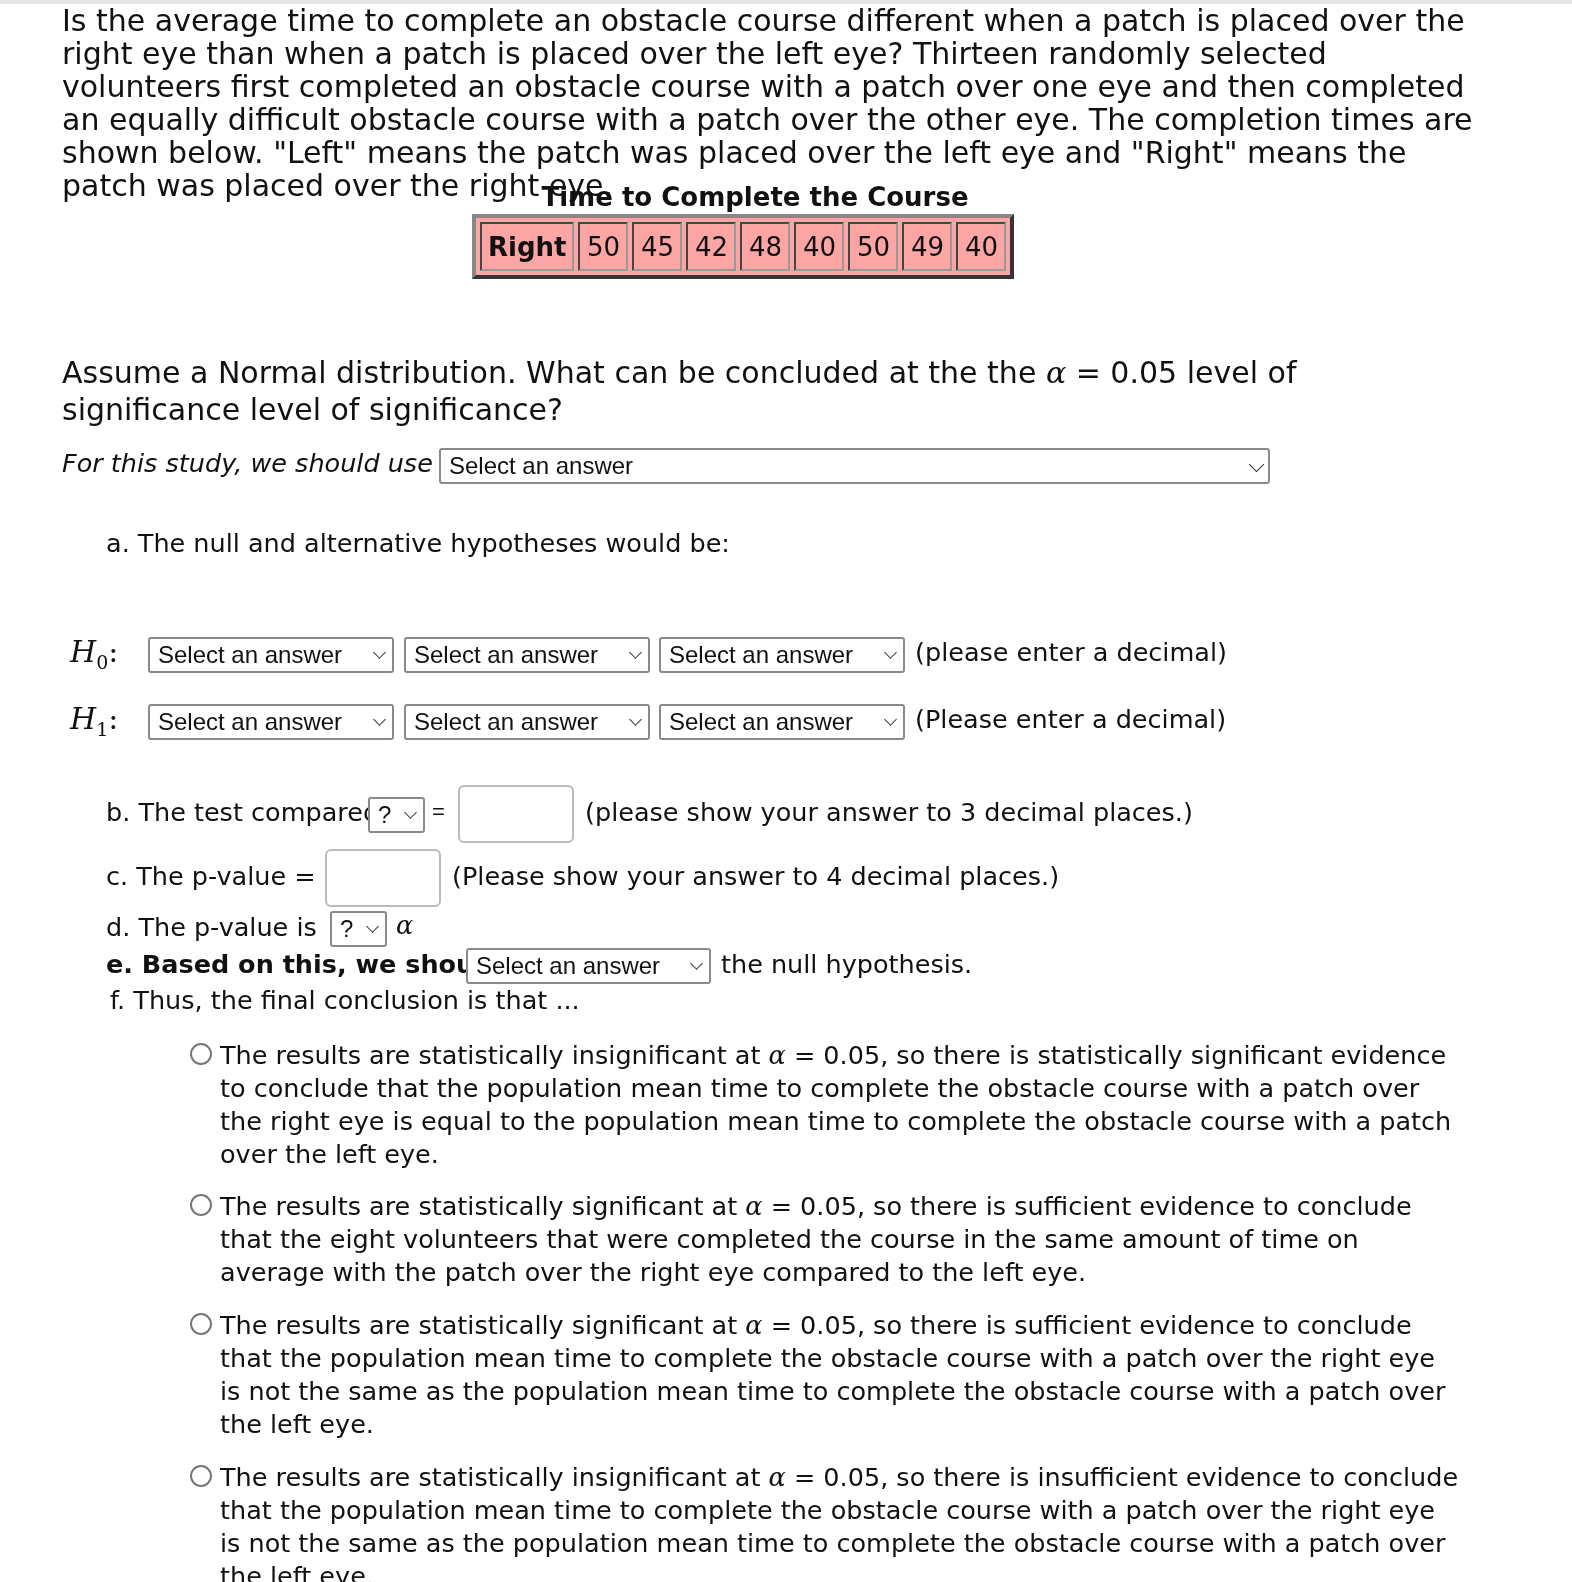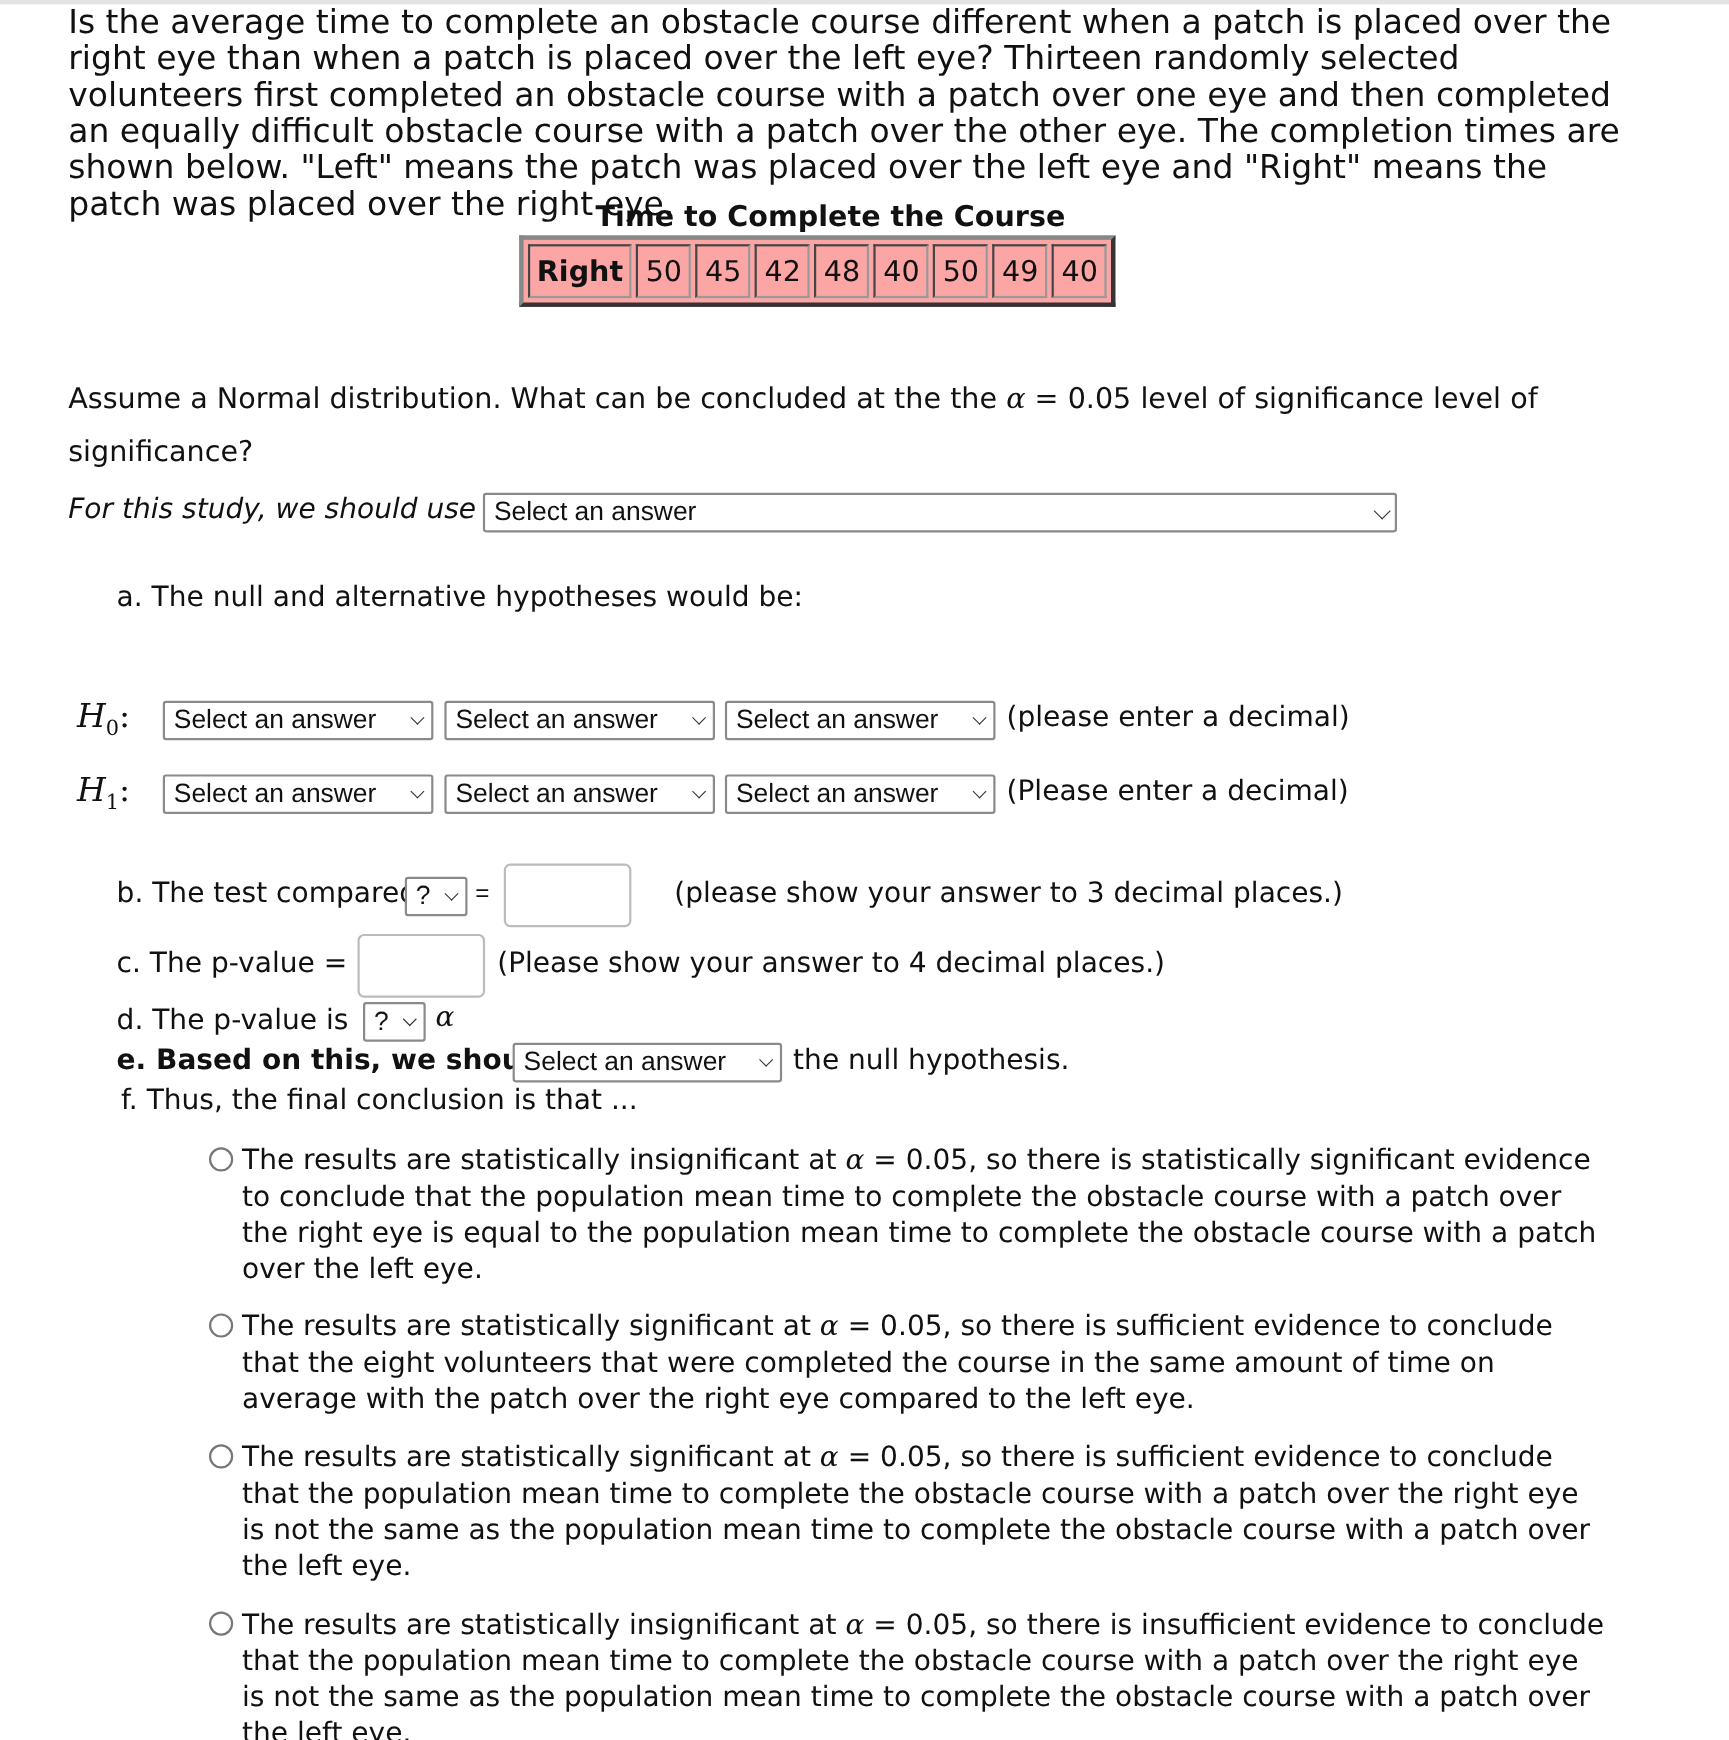--- a/index.html
+++ b/index.html
@@ -14,21 +14,21 @@
   table.data {
     position: absolute; left: 472px; top: 214px;
     border: 4px outset #888; border-collapse: separate; border-spacing: 4px;
     background: #fca5a5;
   }
   table.data td {
     border: 2px inset #999; height: 45px; text-align: center; font-size: 26px; padding: 0 6px;
   }
   table.data td.head { font-weight: bold; width: 72px; }
   table.data td.val { width: 34px; }
-  .assume { left: 62px; top: 339px; width: 1400px; line-height: 48px; font-size: 26px; }
+  .assume { left: 62px; top: 354px; width: 1400px; line-height: 37px; font-size: 30px; }
   .alpha { font-family: "DejaVu Serif", serif; font-style: italic; }
   .select {
     position: absolute; box-sizing: border-box; border: 2px solid #8a8a8a; border-radius: 3px;
     background: #fff; font-family: "Liberation Sans", sans-serif; font-size: 24px; color: #111;
     padding-left: 8px; line-height: 32px; height: 36px; white-space: nowrap;
   }
   .select .chev {
     position: absolute; right: 6px; top: 9px; width: 10px; height: 10px;
     border-right: 1.5px solid #333; border-bottom: 1.5px solid #333; transform: rotate(45deg);
   }
@@ -87,21 +87,21 @@
 <div class="hyp" style="left:70px; top:701px;"><span>H</span><sub>1</sub><span style="font-style:normal">:</span></div>
 <div class="select small" style="left:148px; top:704px; width:246px;"><span>Select an answer</span><span class="chev"></span></div>
 <div class="select small" style="left:404px; top:704px; width:246px;"><span>Select an answer</span><span class="chev"></span></div>
 <div class="select small" style="left:659px; top:704px; width:246px;"><span>Select an answer</span><span class="chev"></span></div>
 <div class="label" style="left:915px; top:704px;">(Please enter a decimal)</div>
 
 <div class="label" style="left:106px; top:797px;">b. The test compared</div>
 <div class="select small" style="left:368px; top:797px; width:57px;"><span>?</span><span class="chev"></span></div>
 <div class="label" style="left:432px; top:799px; font-family:'Liberation Sans',sans-serif; font-size:22px;">=</div>
 <div class="input" style="left:458px; top:785px; width:116px; height:58px;"></div>
-<div class="label" style="left:585px; top:797px;margin-left:28px;">(please show your answer to 3 decimal places.)</div>
+<div class="label" style="left:585px; top:797px;">(please show your answer to 3 decimal places.)</div>
 
 <div class="label" style="left:106px; top:861px;">c. The p-value =</div>
 <div class="input" style="left:325px; top:849px; width:116px; height:58px;"></div>
 <div class="label" style="left:452px; top:861px;">(Please show your answer to 4 decimal places.)</div>
 
 <div class="label" style="left:106px; top:912px;">d. The p-value is</div>
 <div class="select small" style="left:330px; top:911px; width:57px;"><span>?</span><span class="chev"></span></div>
 <div class="label alpha" style="left:396px; top:910px;">α</div>
 
 <div class="label" style="left:106px; top:949px;font-weight:bold;">e. Based on this, we should</div>

